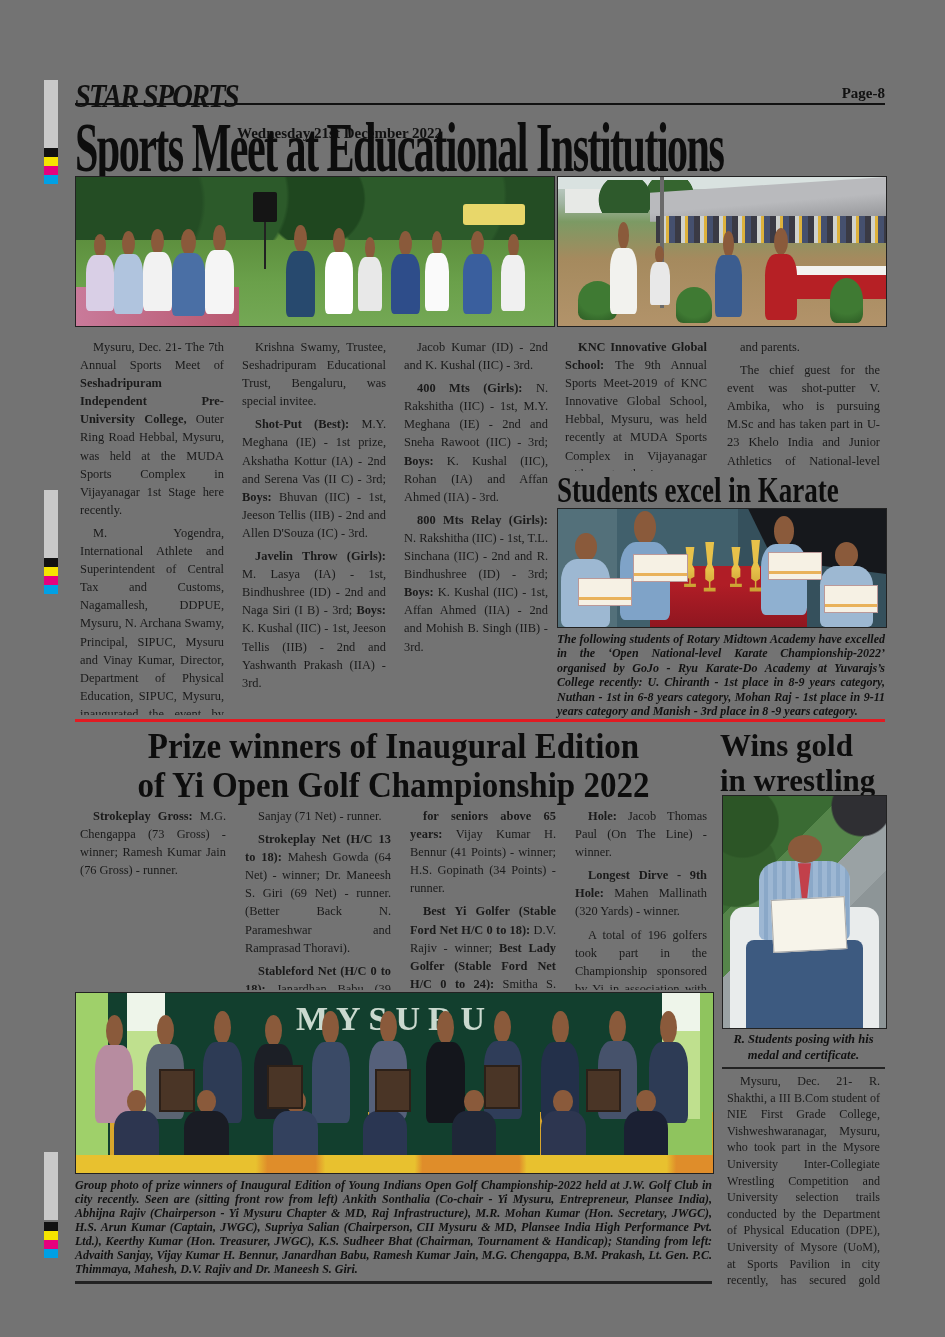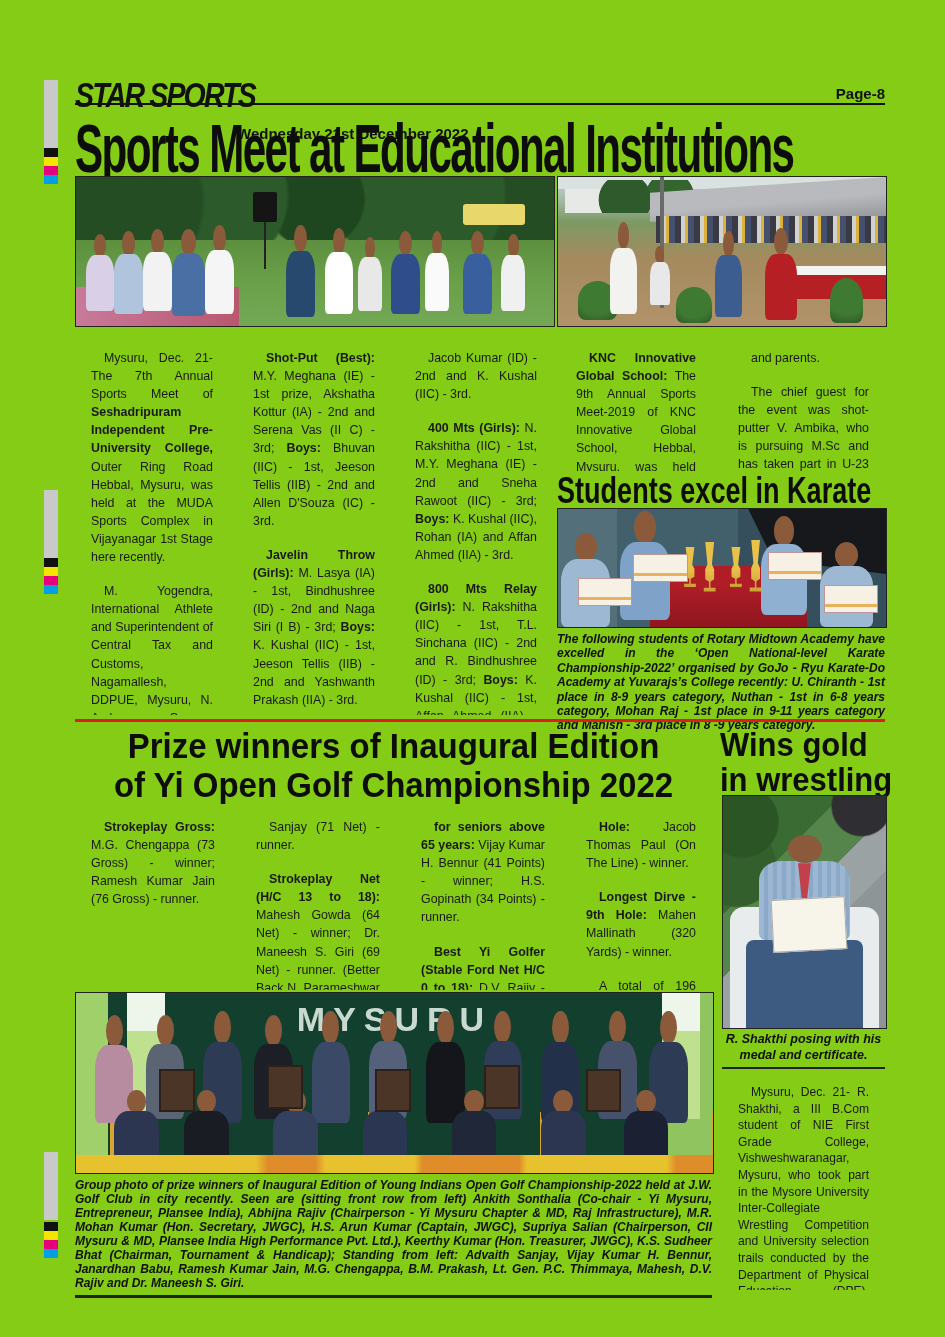--- a/index.html
+++ b/index.html
@@ -1,17 +1,17 @@
 <!DOCTYPE html>
 <html><head>
 <meta charset="utf-8">
 <style>
   html,body{margin:0;padding:0;background:#9a9a9a;}
-  .page{position:relative;width:945px;height:1337px;margin:0 auto;background:#84cc16;
-        font-family:Liberation Sans, sans-serif;color:#1a1a1a;overflow:hidden;}
+  .page{position:relative;width:945px;height:1337px;margin:0 auto;background:#737373;
+        font-family:Liberation Serif, serif;color:#1a1a1a;overflow:hidden;}
   
   .reg{position:absolute;left:44px;width:14px;}
   .reg-gray{background:#c9c9c9;height:68px;}
   .reg-sq{height:9px;}
   
   .masthead-logo{position:absolute;left:75px;top:76px;font-size:31px;font-weight:bold;font-style:italic;
                  letter-spacing:-2px;transform:scale(.92,1.12);transform-origin:left top;color:#111;white-space:nowrap;}
   .masthead-date{position:absolute;left:237px;top:85px;font-size:15px;font-weight:bold;color:#111;margin-top:40px;}
   .masthead-page{position:absolute;right:60px;top:85px;font-size:15px;font-weight:bold;color:#111;}
   .header-rule{position:absolute;left:75px;top:103px;width:810px;height:2px;background:#111;}
@@ -79,21 +79,21 @@
   .p5-flowers{position:absolute;bottom:0;left:0;width:100%;height:10%;
      background:radial-gradient(circle at 8% 50%,#e8c12f 22%,transparent 24%),
                 radial-gradient(circle at 22% 60%,#df8d2a 20%,transparent 22%),
                 radial-gradient(circle at 40% 45%,#e8c12f 22%,transparent 24%),
                 radial-gradient(circle at 58% 55%,#df8d2a 20%,transparent 22%),
                 radial-gradient(circle at 76% 50%,#e8c12f 22%,transparent 24%),
                 radial-gradient(circle at 92% 58%,#df8d2a 20%,transparent 22%),#1c4433;}
   .plaque{position:absolute;background:#4a3526;border:2px solid #2c2018;}
   
   .col{position:absolute;font-size:12.4px;line-height:18.1px;text-align:justify;overflow:hidden;}
-  .para{margin:16px;text-indent:13px;}
+  .para{margin:5px;text-indent:13px;}
   .para b{font-weight:bold;}
   .sec-headline{position:absolute;font-weight:bold;color:#0d0d0d;white-space:nowrap;}
   .caption{position:absolute;font-weight:bold;font-style:italic;color:#111;}
   .red-rule{position:absolute;left:75px;top:719px;width:810px;height:3px;background:#e11b22;}
 </style>
 </head>
 <body>
 
 <div class="page">
 
@@ -159,20 +159,21 @@
         <div class="fig" style="left: 63%; bottom: 4%; width: 10%; height: 62%; --shirt: #b62025;"></div>
         <div class="fig" style="left: 28%; bottom: 14%; width: 6%; height: 40%; --shirt: #e8e8e8;"></div>
       </div>
   </div>
 
   <div class="col" style="left:75px;top:333px;width:154px;height:382px">
       <p class="para"><span>Mysuru, Dec. 21- The 7th Annual Sports Meet of </span><b>Seshadripuram Independent Pre-University College, </b><span>Outer Ring Road Hebbal, Mysuru, was held at the MUDA Sports Complex in Vijayanagar 1st Stage here recently.</span></p>
       <p class="para"><span>M. Yogendra, International Athlete and Superintendent of Central Tax and Customs, Nagamallesh, DDPUE, Mysuru, N. Archana Swamy, Principal, SIPUC, Mysuru and Vinay Kumar, Director, Department of Physical Education, SIPUC, Mysuru, inaugurated the event by releasing a pigeon.</span></p>
     </div>
   <div class="col" style="left:237px;top:333px;width:154px;height:382px">
+      <p class="para"><span>Krishna Swamy, Trustee, Seshadripuram Educational Trust, Bengaluru, was special invitee.</span></p>
       <p class="para"><b>Shot-Put (Best): </b><span>M.Y. Meghana (IE) - 1st prize, Akshatha Kottur (IA) - 2nd and Serena Vas (II C) - 3rd; </span><b>Boys: </b><span>Bhuvan (IIC) - 1st, Jeeson Tellis (IIB) - 2nd and Allen D'Souza (IC) - 3rd.</span></p>
       <p class="para"><b>Javelin Throw (Girls): </b><span>M. Lasya (IA) - 1st, Bindhushree (ID) - 2nd and Naga Siri (I B) - 3rd; </span><b>Boys: </b><span>K. Kushal (IIC) - 1st, Jeeson Tellis (IIB) - 2nd and Yashwanth Prakash (IIA) - 3rd.</span></p>
     </div>
   <div class="col" style="left:399px;top:333px;width:154px;height:382px">
       <p class="para"><span>Jacob Kumar (ID) - 2nd and K. Kushal (IIC) - 3rd.</span></p>
       <p class="para"><b>400 Mts (Girls): </b><span>N. Rakshitha (IIC) - 1st, M.Y. Meghana (IE) - 2nd and Sneha Rawoot (IIC) - 3rd; </span><b>Boys: </b><span>K. Kushal (IIC), Rohan (IA) and Affan Ahmed (IIA) - 3rd.</span></p>
       <p class="para"><b>800 Mts Relay (Girls): </b><span>N. Rakshitha (IIC) - 1st, T.L. Sinchana (IIC) - 2nd and R. Bindhushree (ID) - 3rd; </span><b>Boys: </b><span>K. Kushal (IIC) - 1st, Affan Ahmed (IIA) - 2nd and Mohish B. Singh (IIB) - 3rd.</span></p>
     </div>
   <div class="col" style="left:560px;top:333px;width:152px;height:138px">
       <p class="para"><b>KNC Innovative Global School: </b><span>The 9th Annual Sports Meet-2019 of KNC Innovative Global School, Hebbal, Mysuru, was held recently at MUDA Sports Complex in Vijayanagar with great enthusiasm.</span></p>
@@ -237,21 +238,21 @@
   <div class="photo p4" style="left:722px;top:795px;width:163px;height:232px">
     <div class="p4-foliage"></div>
     <div class="p4-chair"></div>
     <div class="p4-jeans"></div>
     <div class="p4-man-body"></div>
     <div class="p4-man-head"></div>
     <div class="p4-lanyard"></div>
     <div class="p4-cert"></div>
   </div>
   <div class="caption" style="left:722px;top:1032px;width:163px;font-size:12.5px;line-height:15.5px;text-align:center;border-bottom:2px solid #222;padding-bottom:4px">
-    <div>R. Shakthi posing with his</div>
+    <div>R. Students posing with his</div>
     <div>medal and certificate.</div>
   </div>
   <div class="col" style="left:722px;top:1068px;width:163px;height:222px;font-size:12.1px;line-height:16.6px">
       <p class="para"><span>Mysuru, Dec. 21- R. Shakthi, a III B.Com student of NIE First Grade College, Vishweshwaranagar, Mysuru, who took part in the Mysore University Inter-Collegiate Wrestling Competition and University selection trails conducted by the Department of Physical Education (DPE), University of Mysore (UoM), at Sports Pavilion in city recently, has secured gold medal in the 60-kg (Greco-Roman) category of the event.</span></p>
     </div>
 
   <div class="photo p5" style="left:75px;top:992px;width:637px;height:180px">
     <div class="p5-banner" style="left:8%"></div>
     <div class="p5-banner" style="right:2%"></div>
     <div class="p5-backdrop-text">MYSURU</div>

